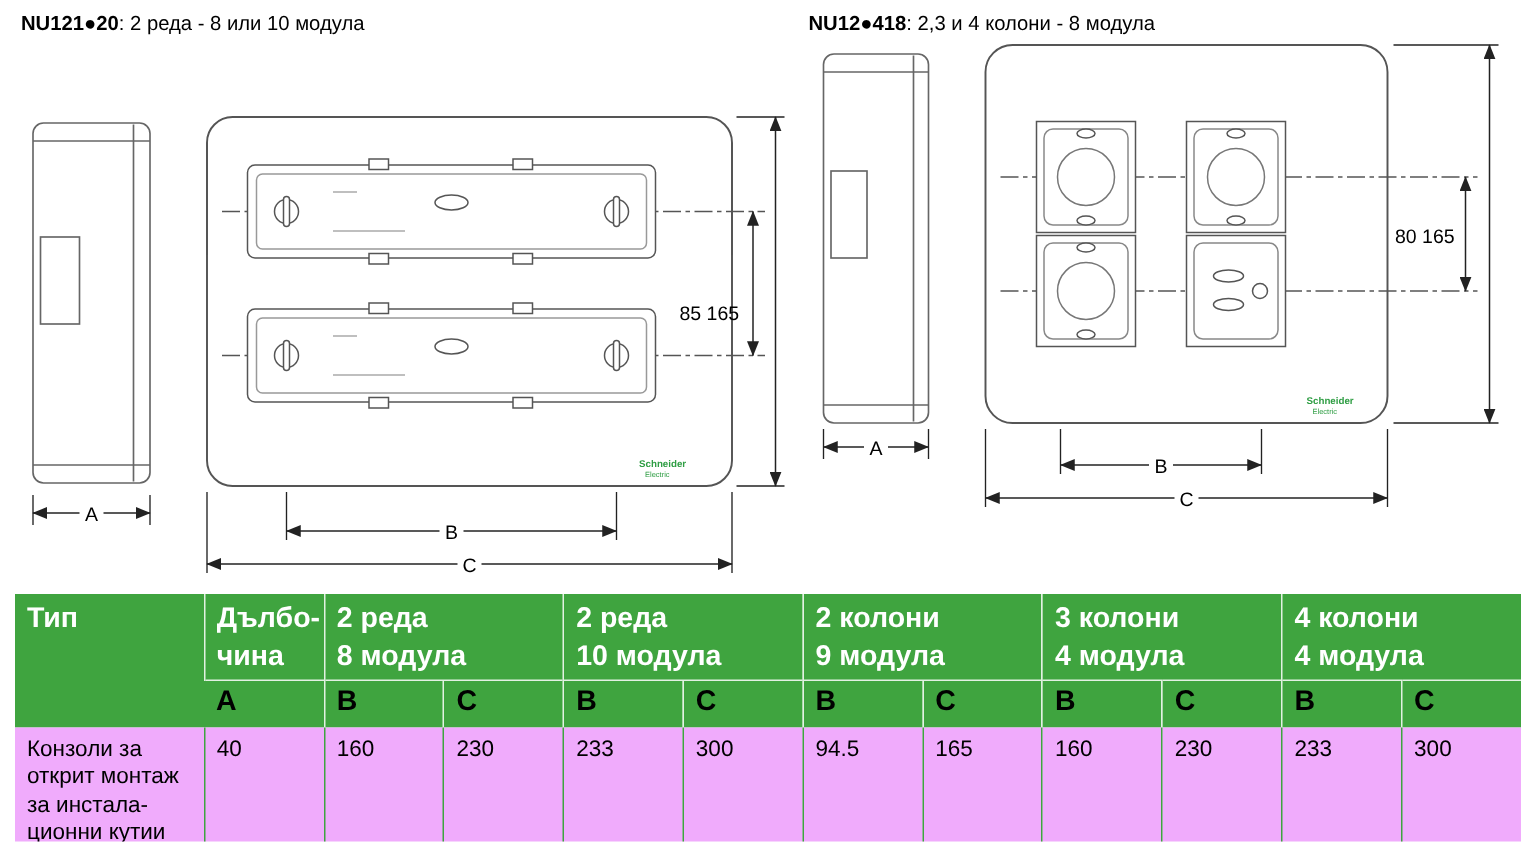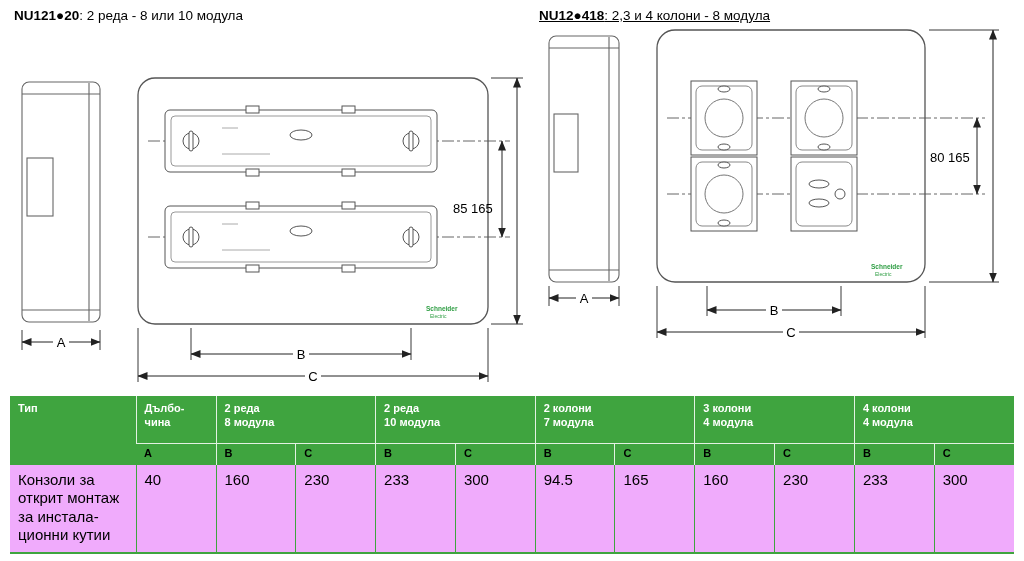--- a/index.html
+++ b/index.html
@@ -5,39 +5,39 @@
   * { margin:0; padding:0; box-sizing:border-box; }
   html,body { background:#fff; }
   body {
     width:1024px; height:561px; overflow:hidden;
     font-family:"Liberation Sans", sans-serif; color:#000;
   }
   .page { padding:6px 10px 0 10px; }
   .top { display:flex; }
   .half { display:flex; flex-direction:column; }
   .half-left  { width:525px;gap:44px; }
-  .half-right { width:479px;text-decoration:underline; }
+  .half-right { width:479px; }
   .fig-title { font-size:13.5px; padding:2px 0 0 4px; height:20px; white-space:nowrap; }
   .fig-title .code { font-weight:bold; }
   .caption { font-size:15px; line-height:1.25; padding:4px 4px 0 4px; white-space:pre-line; }
 
   svg { display:block; }
   svg text { font-family:"Liberation Sans", sans-serif; }
   .dim  { stroke:#222; stroke-width:1; fill:none; }
   .ext  { stroke:#222; stroke-width:0.9; fill:none; }
   .cl   { stroke:#555; stroke-width:0.9; fill:none; stroke-dasharray:12 3 3 3; }
   .dim-label { font-size:13px; fill:#000; }
   .logo-text  { font-size:6.5px; font-weight:bold; fill:#2f9e44; }
   .logo-text2 { font-size:5px; fill:#2f9e44; }
 
   table.spec { border-collapse:collapse; table-layout:fixed; width:1004px; margin-top:8px;
                border-bottom:2px solid #3fa43f; }
   table.spec thead th {
     background:#3fa43f; color:#fff; text-align:left; vertical-align:top;
-    font-size:11px; font-weight:bold; line-height:1.3;
+    font-size:19px; font-weight:bold; line-height:1.3;
     padding:5px 8px 3px 8px; white-space:pre-line;
     border-left:1px solid rgba(255,255,255,.85);
   }
   table.spec thead tr.grp th { height:47px; }
   table.spec thead th:first-child { border-left:none; }
   table.spec thead tr.sub th {
     color:#000; height:22px; padding:2px 8px 4px 8px;
     border-top:1px solid rgba(255,255,255,.85);
   }
   table.spec tbody td {
@@ -262,21 +262,21 @@
     <thead>
       <tr class="grp">
         <th rowspan="2">Тип</th>
         <th>Дълбо-
 чина</th>
         <th colspan="2">2 реда
 8 модула</th>
         <th colspan="2">2 реда
 10 модула</th>
         <th colspan="2">2 колони
-7 модула</th>
+9 модула</th>
         <th colspan="2">3 колони
 4 модула</th>
         <th colspan="2">4  колони
 4 модула</th>
       </tr>
       <tr class="sub">
         <th>A</th>
         <th>B</th>
         <th>C</th>
         <th>B</th>

